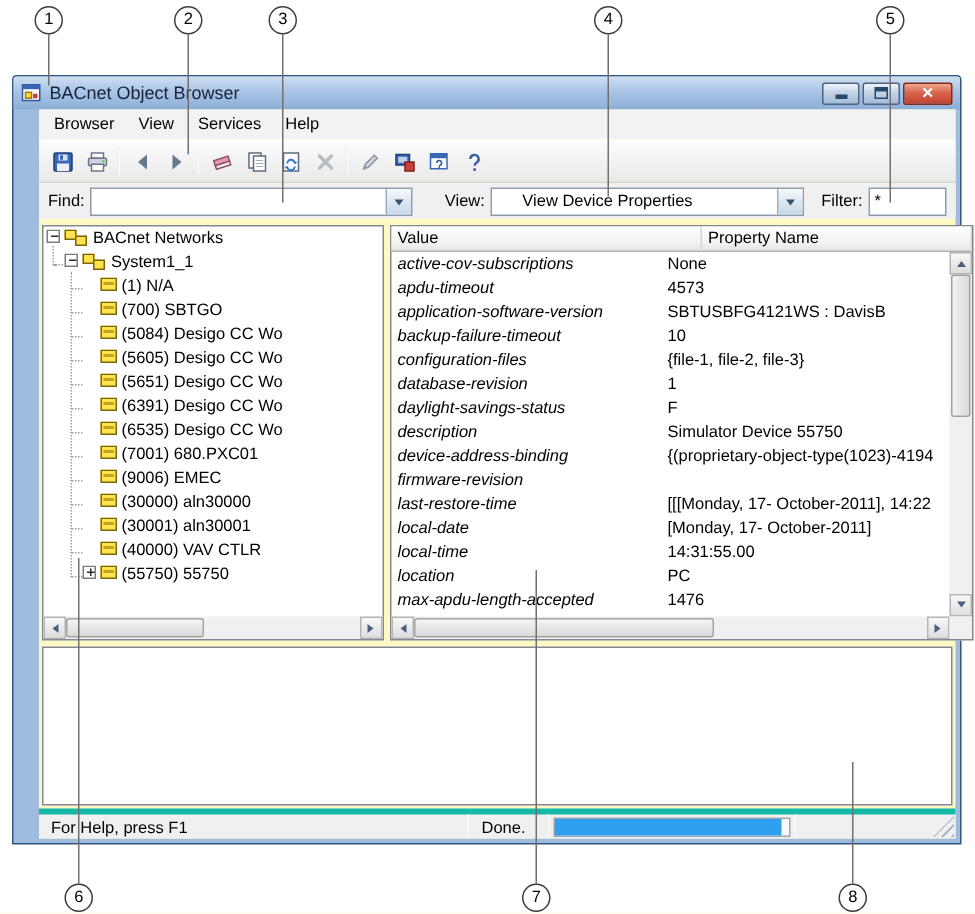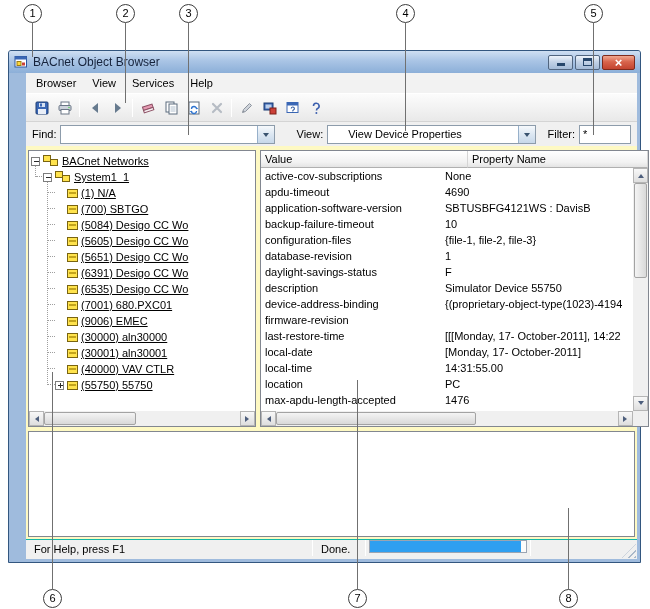--- a/index.html
+++ b/index.html
@@ -72,21 +72,21 @@
   .dn { width:0; height:0; border:3px solid transparent; border-top:4px solid #39536f; margin-top:4px; }
   .tfield { width:52px; height:19px; border:1px solid #8d9cab; background:#fff; font:11px "Liberation Sans","DejaVu Sans",sans-serif; padding:0 0 0 3px; }
 
   
   .tree-panel  { position:absolute; left:2px;   top:77px; width:228px; height:277px; background:#fff; border:1px solid #828790; }
   .prop-panel  { position:absolute; left:234px; top:77px; width:389px; height:277px; background:#fff; border:1px solid #828790; }
   .bottom-panel{ position:absolute; left:2px;  top:358px; right:2px;   height:106px; background:#fff; border:1px solid #828790; }
 
   
   .tree-rows { position:absolute; left:0; right:0; top:0; bottom:15px; overflow:hidden; padding-top:2px; }
-  .trow { position:relative; display:flex; align-items:center; height:16px; gap:3px; white-space:nowrap; overflow:hidden;text-decoration:underline; }
+  .trow { position:relative; display:flex; height:16px; gap:3px; white-space:nowrap; overflow:hidden; }
   .exp { position:relative; width:9px; height:9px; flex:0 0 9px; border:1px solid #7d7d7d; background:#fff; }
   .exp::after { content:""; position:absolute; left:2px; top:3px; width:5px; height:1px; background:#2b2b2b; }
   .exp.plus::before { content:""; position:absolute; left:4px; top:1px; width:1px; height:5px; background:#2b2b2b; }
   .exp-slot { width:9px; flex:0 0 9px; }
   .nicon { position:relative; width:16px; height:12px; flex:0 0 16px; }
   .nicon i { position:absolute; width:8px; height:7px; background:#ffe34d; border:1px solid #7a6410; }
   .nicon i:first-child { left:0; top:0; }
   .nicon i:last-child  { left:7px; top:4px; }
   .dicon { position:relative; width:11px; height:9px; flex:0 0 11px; background:#ffe34d; border:1px solid #7a6410; }
   .dicon::after { content:""; position:absolute; left:1px; top:2px; right:1px; height:2px; background:#c3a41c; }
@@ -98,43 +98,43 @@
   .prop-header { position:absolute; left:0; right:0; top:0; height:17px; display:flex; }
   .hcell {
     background:linear-gradient(#ffffff,#f2f2f2 70%,#e4e4e4);
     border-right:1px solid #d5d5d5; border-bottom:1px solid #b0b0b0;
     padding-left:4px; line-height:16px; overflow:hidden; white-space:nowrap;
   }
   .hcell.name { flex:0 0 180px; }
   .hcell.value { flex:1; }
   .prop-rows { position:absolute; left:0; right:15px; top:17px; bottom:15px; overflow:hidden; }
   .prow { display:flex; height:16px; line-height:16px; }
-  .pname { flex:0 0 180px; padding-left:4px; white-space:nowrap; overflow:hidden; }
+  .pname { flex:0 0 180px; padding-left:4px; white-space:nowrap; overflow:hidden;font-style:italic; }
   .pval  { flex:1; padding-left:4px; white-space:nowrap; overflow:hidden; }
 
   
   .hscroll { position:absolute; left:0; bottom:0; height:15px; display:flex; background:#f0f0f0; }
   .tree-panel .hscroll { right:0; }
   .prop-panel .hscroll { right:15px; }
   .vscroll { position:absolute; right:0; top:17px; bottom:15px; width:15px; display:flex; flex-direction:column; background:#f0f0f0; }
   .sbtn { width:15px; height:15px; flex:0 0 15px; background:linear-gradient(#f8f8f8,#dedede); border:1px solid #b5b5b5; display:flex; align-items:center; justify-content:center; }
   .strack { flex:1; position:relative; }
   .sthumb-h { position:absolute; top:1px; bottom:1px; left:0; background:linear-gradient(#f4f4f4,#d9d9d9); border:1px solid #a3a3a3; border-radius:2px; }
   .sthumb-v { position:absolute; left:1px; right:1px; top:0; background:linear-gradient(90deg,#f4f4f4,#d9d9d9); border:1px solid #a3a3a3; border-radius:2px; }
   .tri-l { width:0; height:0; border:3px solid transparent; border-right:4px solid #4d5e7c; margin-left:-2px; }
   .tri-r { width:0; height:0; border:3px solid transparent; border-left:4px solid #4d5e7c; margin-right:-2px; }
   .tri-u { width:0; height:0; border:3px solid transparent; border-bottom:4px solid #4d5e7c; margin-top:-2px; }
   .tri-d { width:0; height:0; border:3px solid transparent; border-top:4px solid #4d5e7c; margin-bottom:-2px; }
   .corner { position:absolute; right:0; bottom:0; width:15px; height:15px; background:#f0f0f0; }
 
   
   .statusbar {
     position:absolute; left:0; right:0; bottom:0; height:20px;
-    background:#f0f0f0; border-top:1px solid #14b8a6;
-    display:flex; align-items:flex-start;
+    background:#f0f0f0; border-top:4px solid #14b8a6;
+    display:flex; align-items:center;
   }
   .ssec { height:100%; line-height:19px; padding-left:8px; white-space:nowrap; overflow:hidden; }
   .s1 { flex:0 0 286px; }
   .s2 { flex:0 0 52px; }
   .sflex { flex:1; }
   .ssep { width:1px; height:16px; background:#c6c6c6; border-right:1px solid #ffffff; }
   .progress { width:158px; height:13px; margin:0 3px; border:1px solid #9aa4b2; background:#fbfbfb; }
   .pfill { height:100%; width:97%; background:#2f9ff0; }
   .grip {
     position:absolute; right:1px; bottom:1px; width:14px; height:14px;
@@ -408,21 +408,21 @@
         <div class="hcell value">Value</div>
         <div class="hcell name">Property Name</div>
       </div>
       <div class="prop-rows">
         <div class="prow">
             <span class="pname">active-cov-subscriptions</span>
             <span class="pval">None</span>
           </div>
         <div class="prow">
             <span class="pname">apdu-timeout</span>
-            <span class="pval">4690</span>
+            <span class="pval">4573</span>
           </div>
         <div class="prow">
             <span class="pname">application-software-version</span>
             <span class="pval">SBTUSBFG4121WS : DavisB</span>
           </div>
         <div class="prow">
             <span class="pname">backup-failure-timeout</span>
             <span class="pval">10</span>
           </div>
         <div class="prow">

